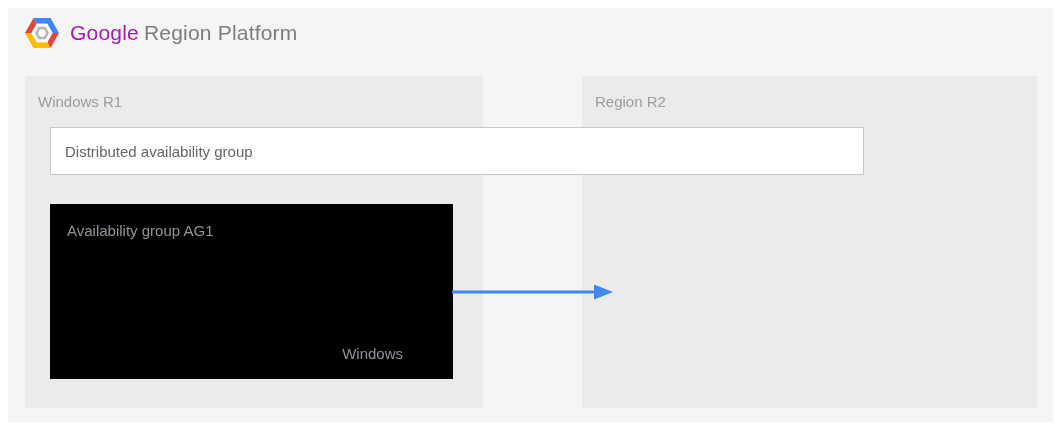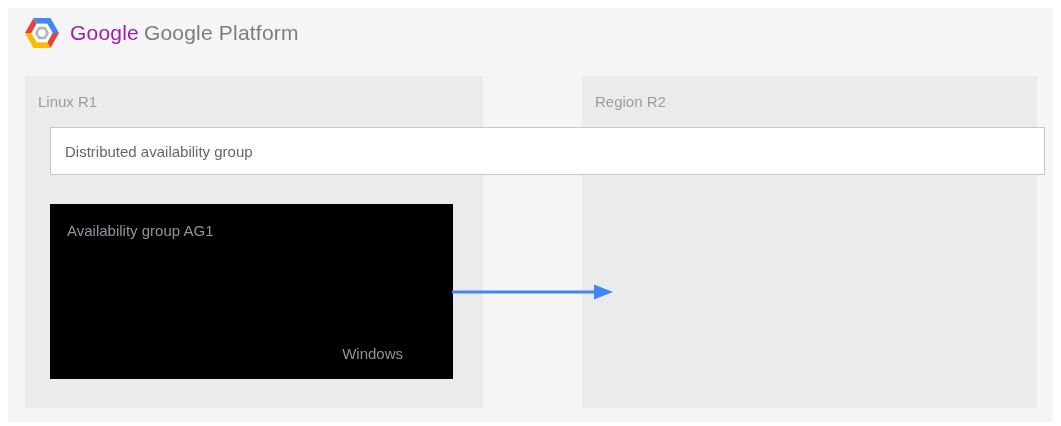--- a/index.html
+++ b/index.html
@@ -43,21 +43,21 @@
   .region-r2 { left:582px; width:455px; }
   .region-label {
     position:absolute;
     left:13px; top:17px;
     font-size:15px;
     color:#9c9c9c;
   }
   .dag-box {
     position:absolute;
     left:50px; top:127px;
-    width:995px; height:48px;
+    width:814px; height:48px;
     background:#ffffff;
     border:1px solid #c7c7c7;
     display:flex;
     align-items:center;
   }
   .dag-label {
     margin-left:14px;
     font-size:15px;
     color:#666666;
   }
@@ -107,26 +107,26 @@
 
       <polygon points="24.75,29 8.25,29 0,14.5 6.3,14.5 11.4,23.5 21.6,23.5" fill="#fbbc05"></polygon>
 
       <polygon points="6.3,14.5 11.4,5.5 21.6,5.5 26.7,14.5 21.6,23.5 11.4,23.5" fill="#ffffff"></polygon>
 
       <polygon points="9.6,14.5 13.1,8.4 19.9,8.4 23.4,14.5 19.9,20.6 13.1,20.6" fill="#b5b5b5"></polygon>
 
       <circle cx="16.5" cy="14.5" r="3.6" fill="#ffffff"></circle>
     </svg>
     <div class="brand-text">
-      <span class="g-word">Google</span><span class="cp-word">Google Platform</span>
+      <span class="g-word">Google</span><span class="cp-word">Region Platform</span>
     </div>
   </div>
 
   <div class="region region-r1">
-    <div class="region-label">Linux R1</div>
+    <div class="region-label">Windows R1</div>
   </div>
 
   <div class="region region-r2">
     <div class="region-label">Region R2</div>
   </div>
 
   <div class="dag-box">
     <div class="dag-label">Distributed availability group</div>
   </div>
 

